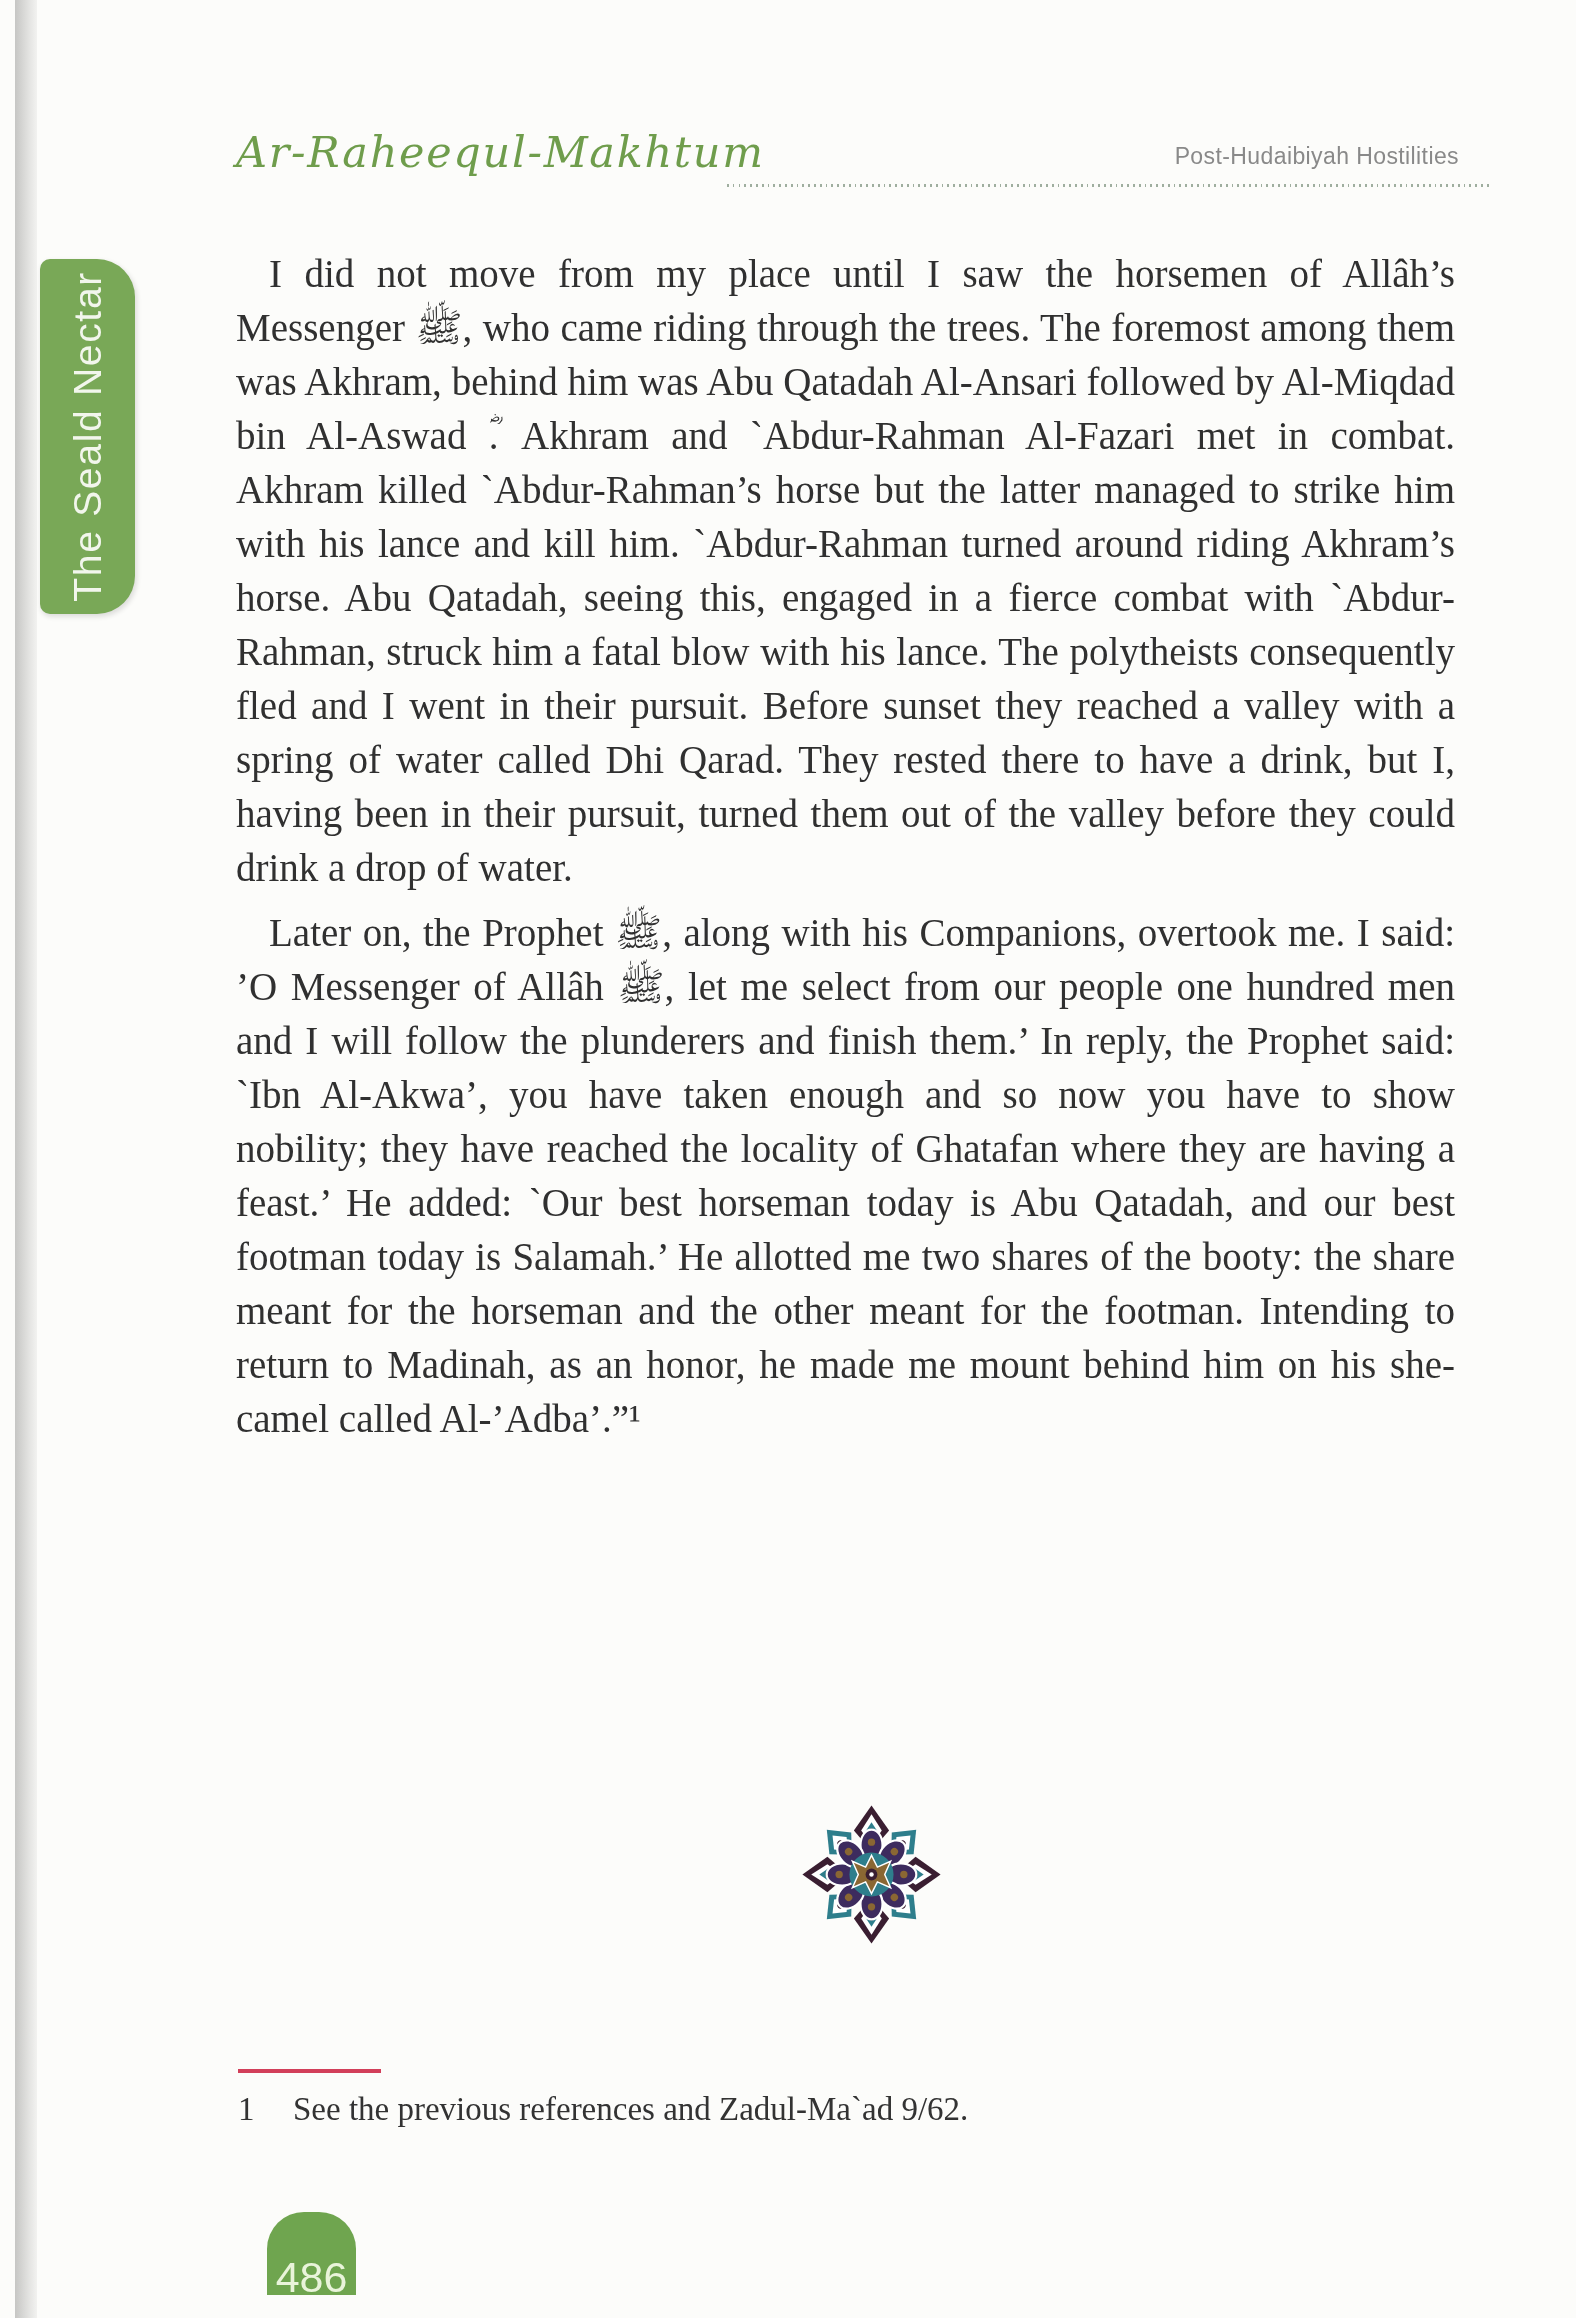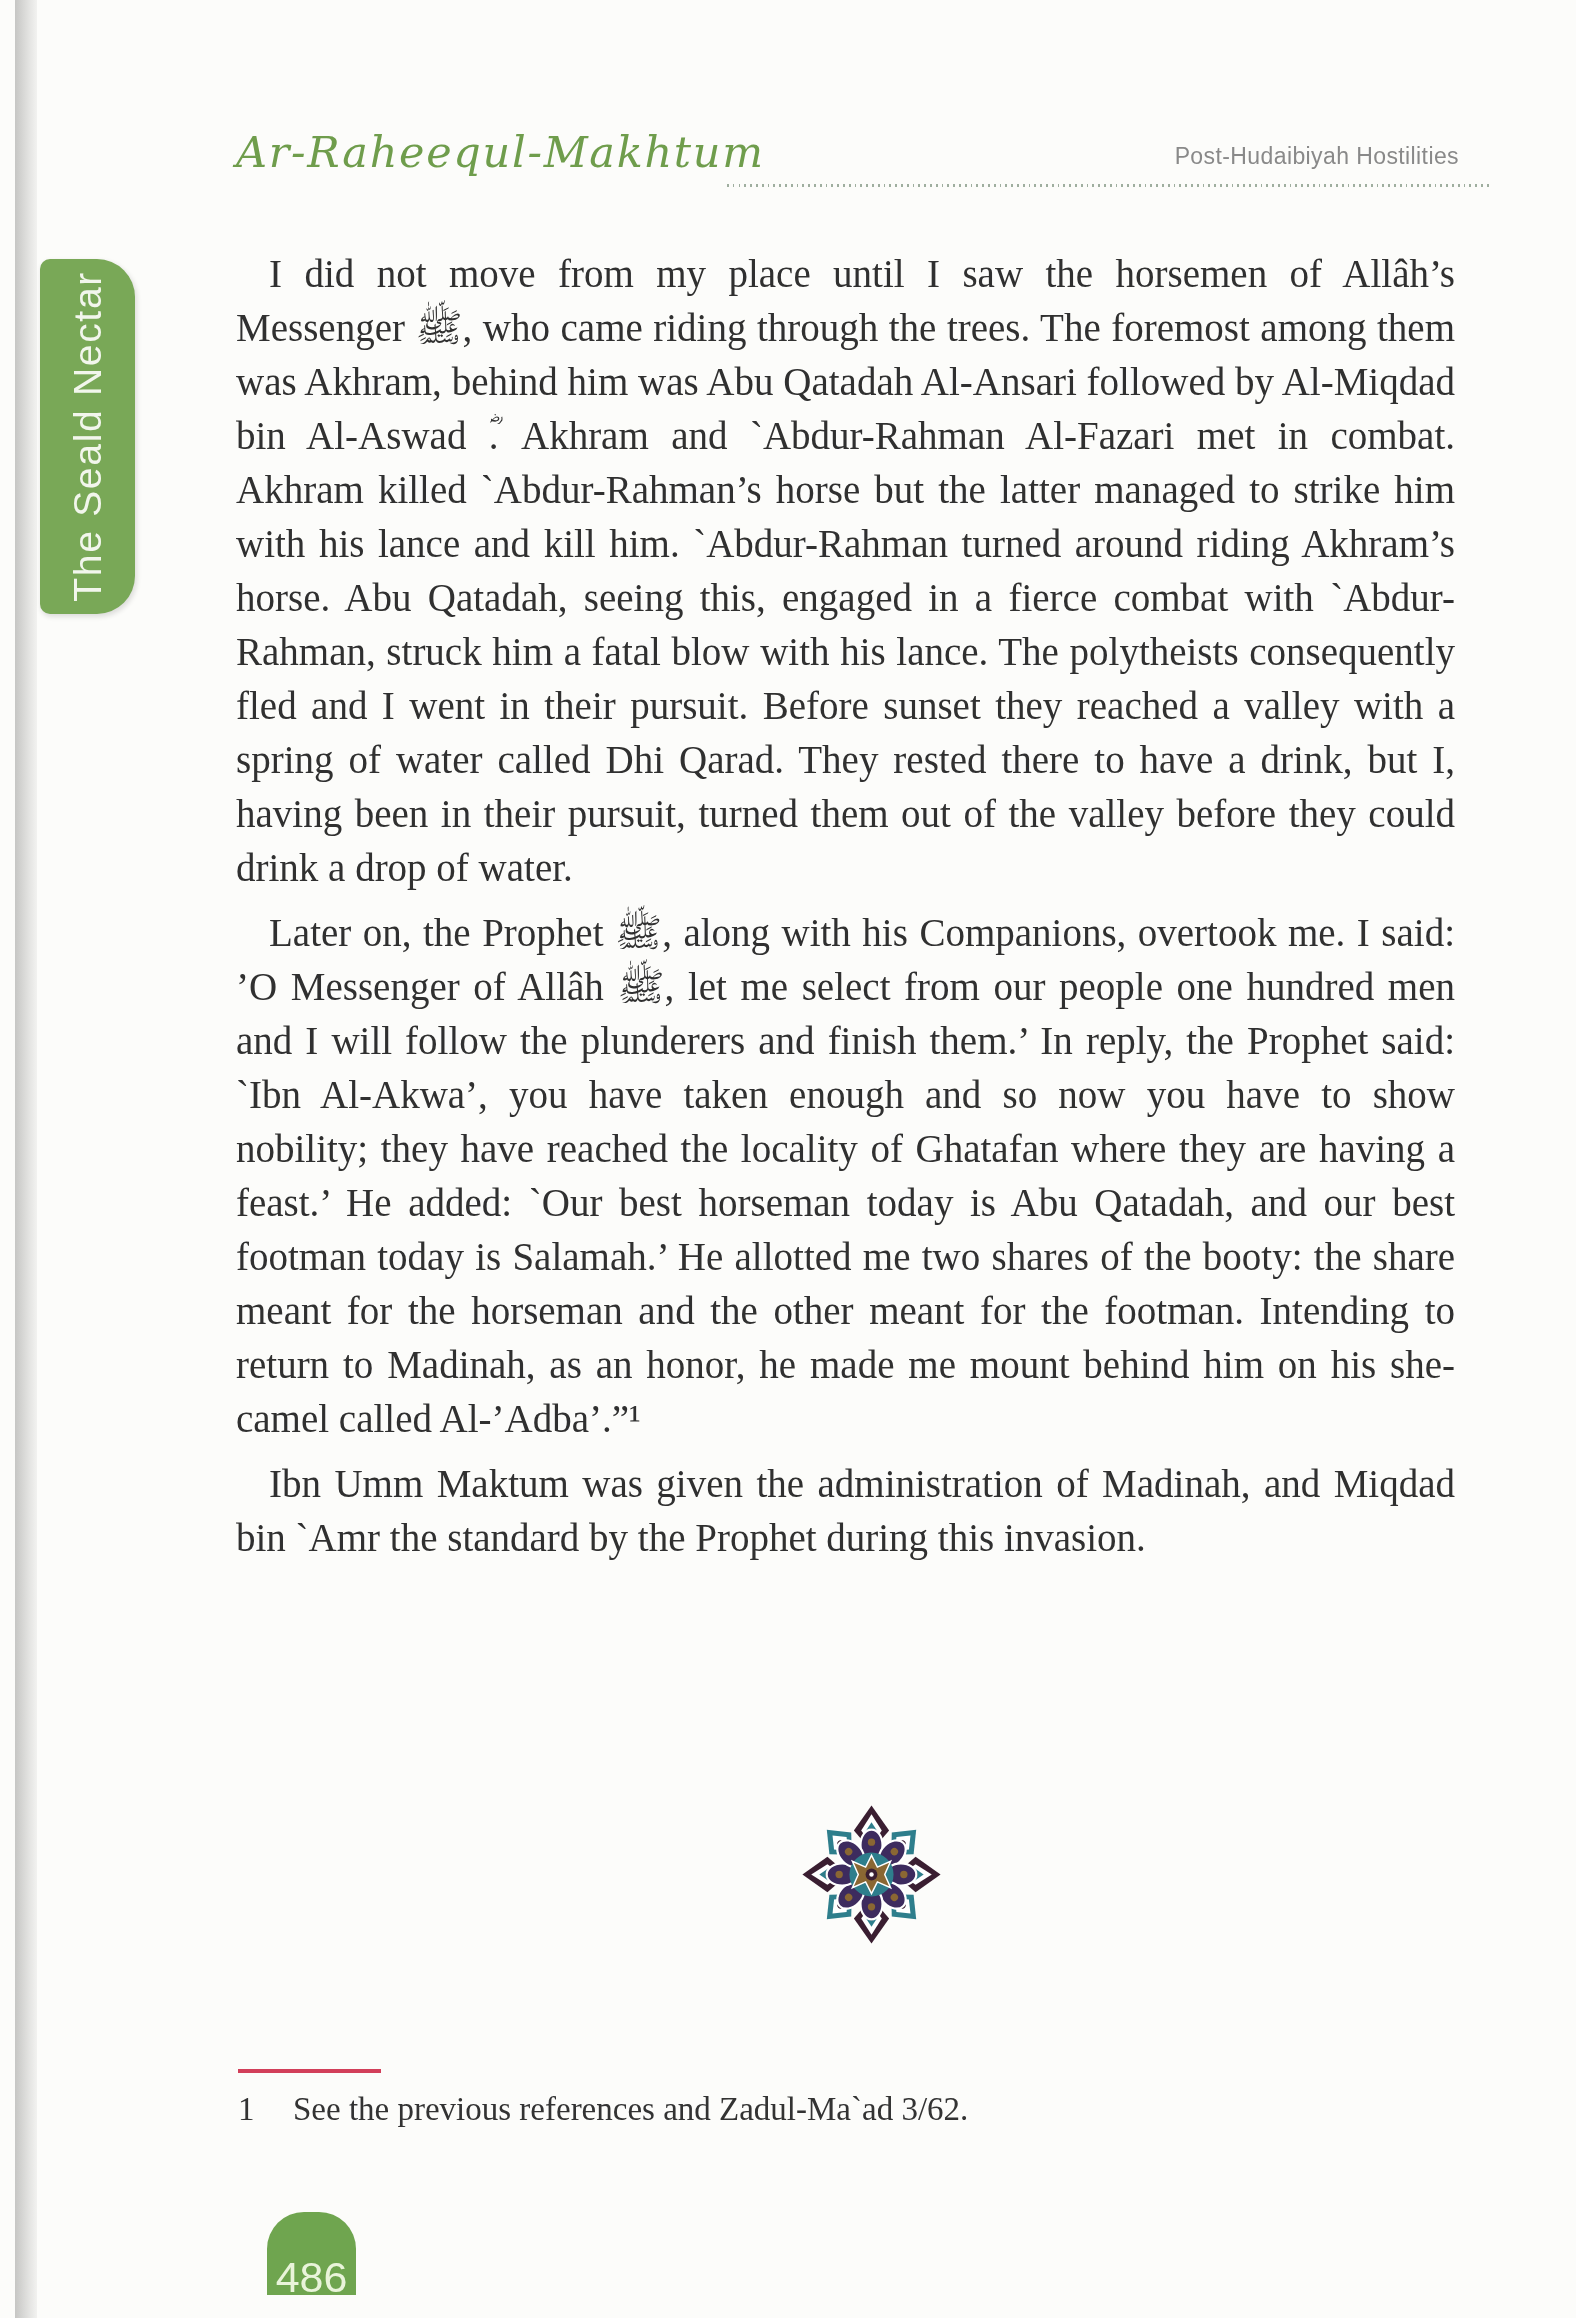--- a/index.html
+++ b/index.html
@@ -89,21 +89,20 @@
 
   <header>
     <div class="book-title">Ar-Raheequl-Makhtum</div>
     <div class="chapter-title">Post-Hudaibiyah Hostilities</div>
     <div class="header-rule"></div>
   </header>
 
   <main class="body-text">
     <p>I did not move from my place until I saw the horsemen of Allâh’s Messenger ﷺ, who came riding through the trees. The foremost among them was Akhram, behind him was Abu Qatadah Al-Ansari followed by Al-Miqdad bin Al-Aswad ؓ. Akhram and `Abdur-Rahman Al-Fazari met in combat. Akhram killed `Abdur-Rahman’s horse but the latter managed to strike him with his lance and kill him. `Abdur-Rahman turned around riding Akhram’s horse. Abu Qatadah, seeing this, engaged in a fierce combat with `Abdur-Rahman, struck him a fatal blow with his lance. The polytheists consequently fled and I went in their pursuit. Before sunset they reached a valley with a spring of water called Dhi Qarad. They rested there to have a drink, but I, having been in their pursuit, turned them out of the valley before they could drink a drop of water.</p>
     <p>Later on, the Prophet ﷺ, along with his Companions, overtook me. I said: ’O Messenger of Allâh ﷺ, let me select from our people one hundred men and I will follow the plunderers and finish them.’ In reply, the Prophet said: `Ibn Al-Akwa’, you have taken enough and so now you have to show nobility; they have reached the locality of Ghatafan where they are having a feast.’ He added: `Our best horseman today is Abu Qatadah, and our best footman today is Salamah.’ He allotted me two shares of the booty: the share meant for the horseman and the other meant for the footman. Intending to return to Madinah, as an honor, he made me mount behind him on his she-camel called Al-’Adba’.”¹</p>
-    <p>Ibn Umm Maktum was given the administration of Madinah, and Miqdad bin `Amr the standard by the Prophet during this invasion.</p>
   </main>
 
   <div class="ornament">
     <svg viewBox="0 0 200 200" width="147" height="147" xmlns="http://www.w3.org/2000/svg">
       <defs>
         <g id="card">
           <path d="M100 6 L124 40 L100 68 L76 40 Z" fill="#3a1e31"></path>
           <path d="M100 18 L114 40 L100 60 L86 40 Z" fill="#ffffff"></path>
           <path d="M100 29 L108 41 L100 53 L92 41 Z" fill="#2e7e8c"></path>
           <circle cx="100" cy="41" r="3.5" fill="#3a1e31"></circle>
@@ -142,21 +141,21 @@
       <polygon fill="#8a6733" stroke="#ffffff" stroke-width="2" points="100,74 108,90 126,82 118,100 126,118 108,110 100,126 92,110 74,118 82,100 74,82 92,90"></polygon>
       <circle cx="100" cy="100" r="8" fill="#3a1e31"></circle>
       <circle cx="100" cy="100" r="3" fill="#ffffff"></circle>
     </svg>
   </div>
 
   <div class="footnote-rule"></div>
 
   <div class="footnote">
     <span class="fn-num">1</span>
-    <span>See the previous references and Zadul-Ma`ad 3/62.</span>
+    <span>See the previous references and Zadul-Ma`ad 9/62.</span>
   </div>
 
   <div class="page-badge">
     <span>486</span>
   </div>
 
 </div>
 
 
 </body></html>

